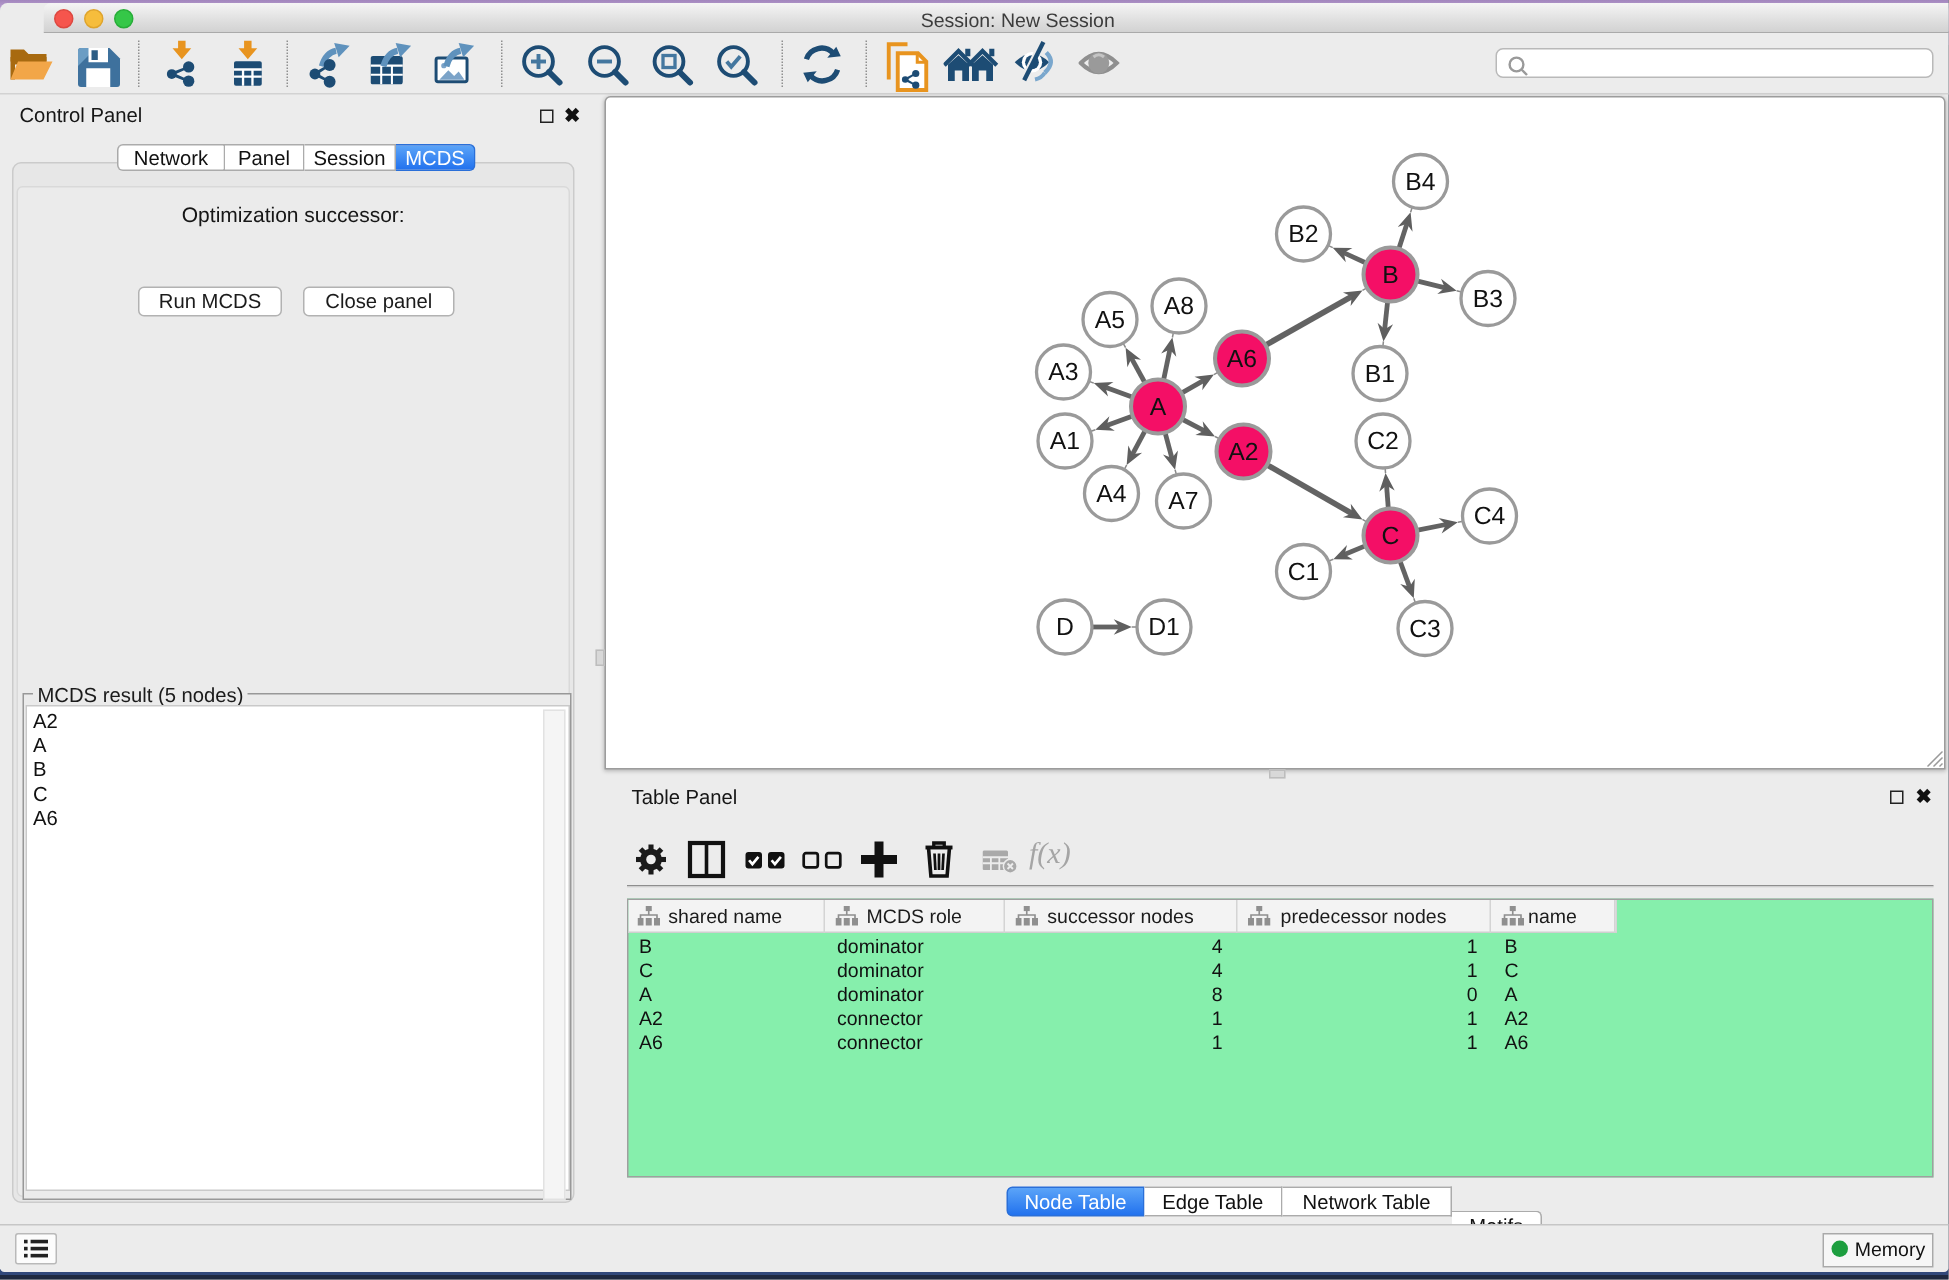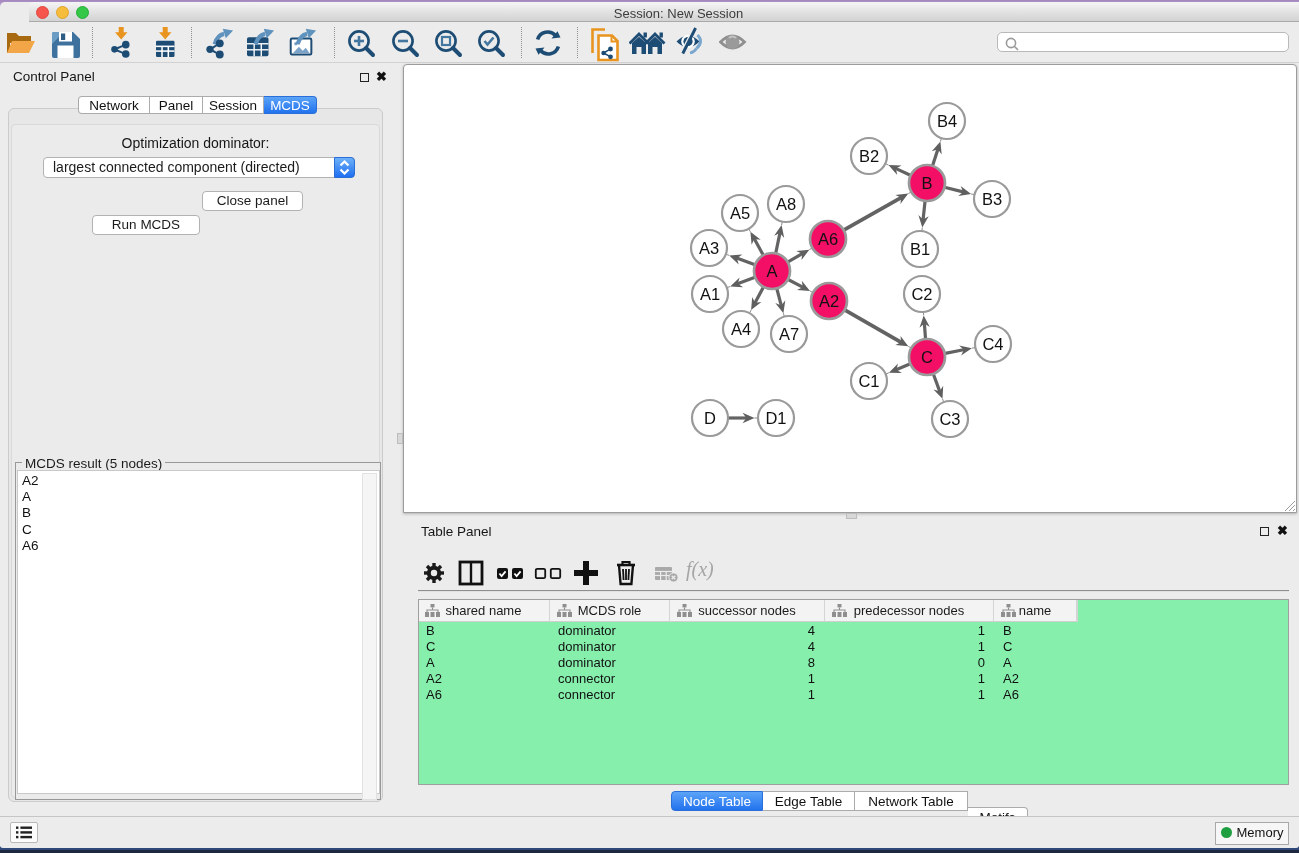--- a/index.html
+++ b/index.html
@@ -282,30 +282,22 @@
   <div style="position:absolute;left:360px;top:71px;width:9px;height:9px;border:1.5px solid #222;"></div>
   <div style="position:absolute;left:376px;top:67px;font-size:13px;font-weight:bold;color:#111;">✖</div>
   <div id="cp-pane"></div>
   <div id="cp-inner"></div>
   <div id="tabs">
     <div class="tab first" style="width:72px;">Network</div>
       <div class="tab" style="width:53px;">Panel</div>
     <div class="tab" style="width:61px;">Session</div>
       <div class="tab sel last" style="width:53px;">MCDS</div>
   </div>
-  <div id="optlabel">Optimization dominator:</div>
-  <div id="combo">largest connected component (directed)
-    <div class="cap">
-        <svg width="19" height="19" viewBox="0 0 19 19" style="position:absolute;left:0;top:0;">
-          <path d="M5.5 7.5 L9.5 3.5 L13.5 7.5" fill="none" stroke="#fff" stroke-width="2.2"></path>
-          <path d="M5.5 11.5 L9.5 15.5 L13.5 11.5" fill="none" stroke="#fff" stroke-width="2.2"></path>
-        </svg>
-      </div>
-  </div>
-  <div class="btn" style="left:92px; top:189px; width:108px;margin-top:24px;">Run MCDS</div>
+  <div id="optlabel">Optimization successor:</div>
+  <div class="btn" style="left:92px; top:189px; width:96px;">Run MCDS</div>
   <div class="btn" style="left:202px; top:189px; width:101px;">Close panel</div>
   <div id="fieldset">
     <div class="legend">MCDS result (5 nodes)</div>
     <div id="mcdswhite"></div>
     <div id="mcdslist">A2<br>A<br>B<br>C<br>A6</div>
     <div id="mcdssb"></div>
   </div>
 
   <div id="netwin">
     <svg width="892" height="427" viewBox="404 85 892 427" style="position:absolute;left:0;top:21px;" font-family="Liberation Sans, sans-serif">

